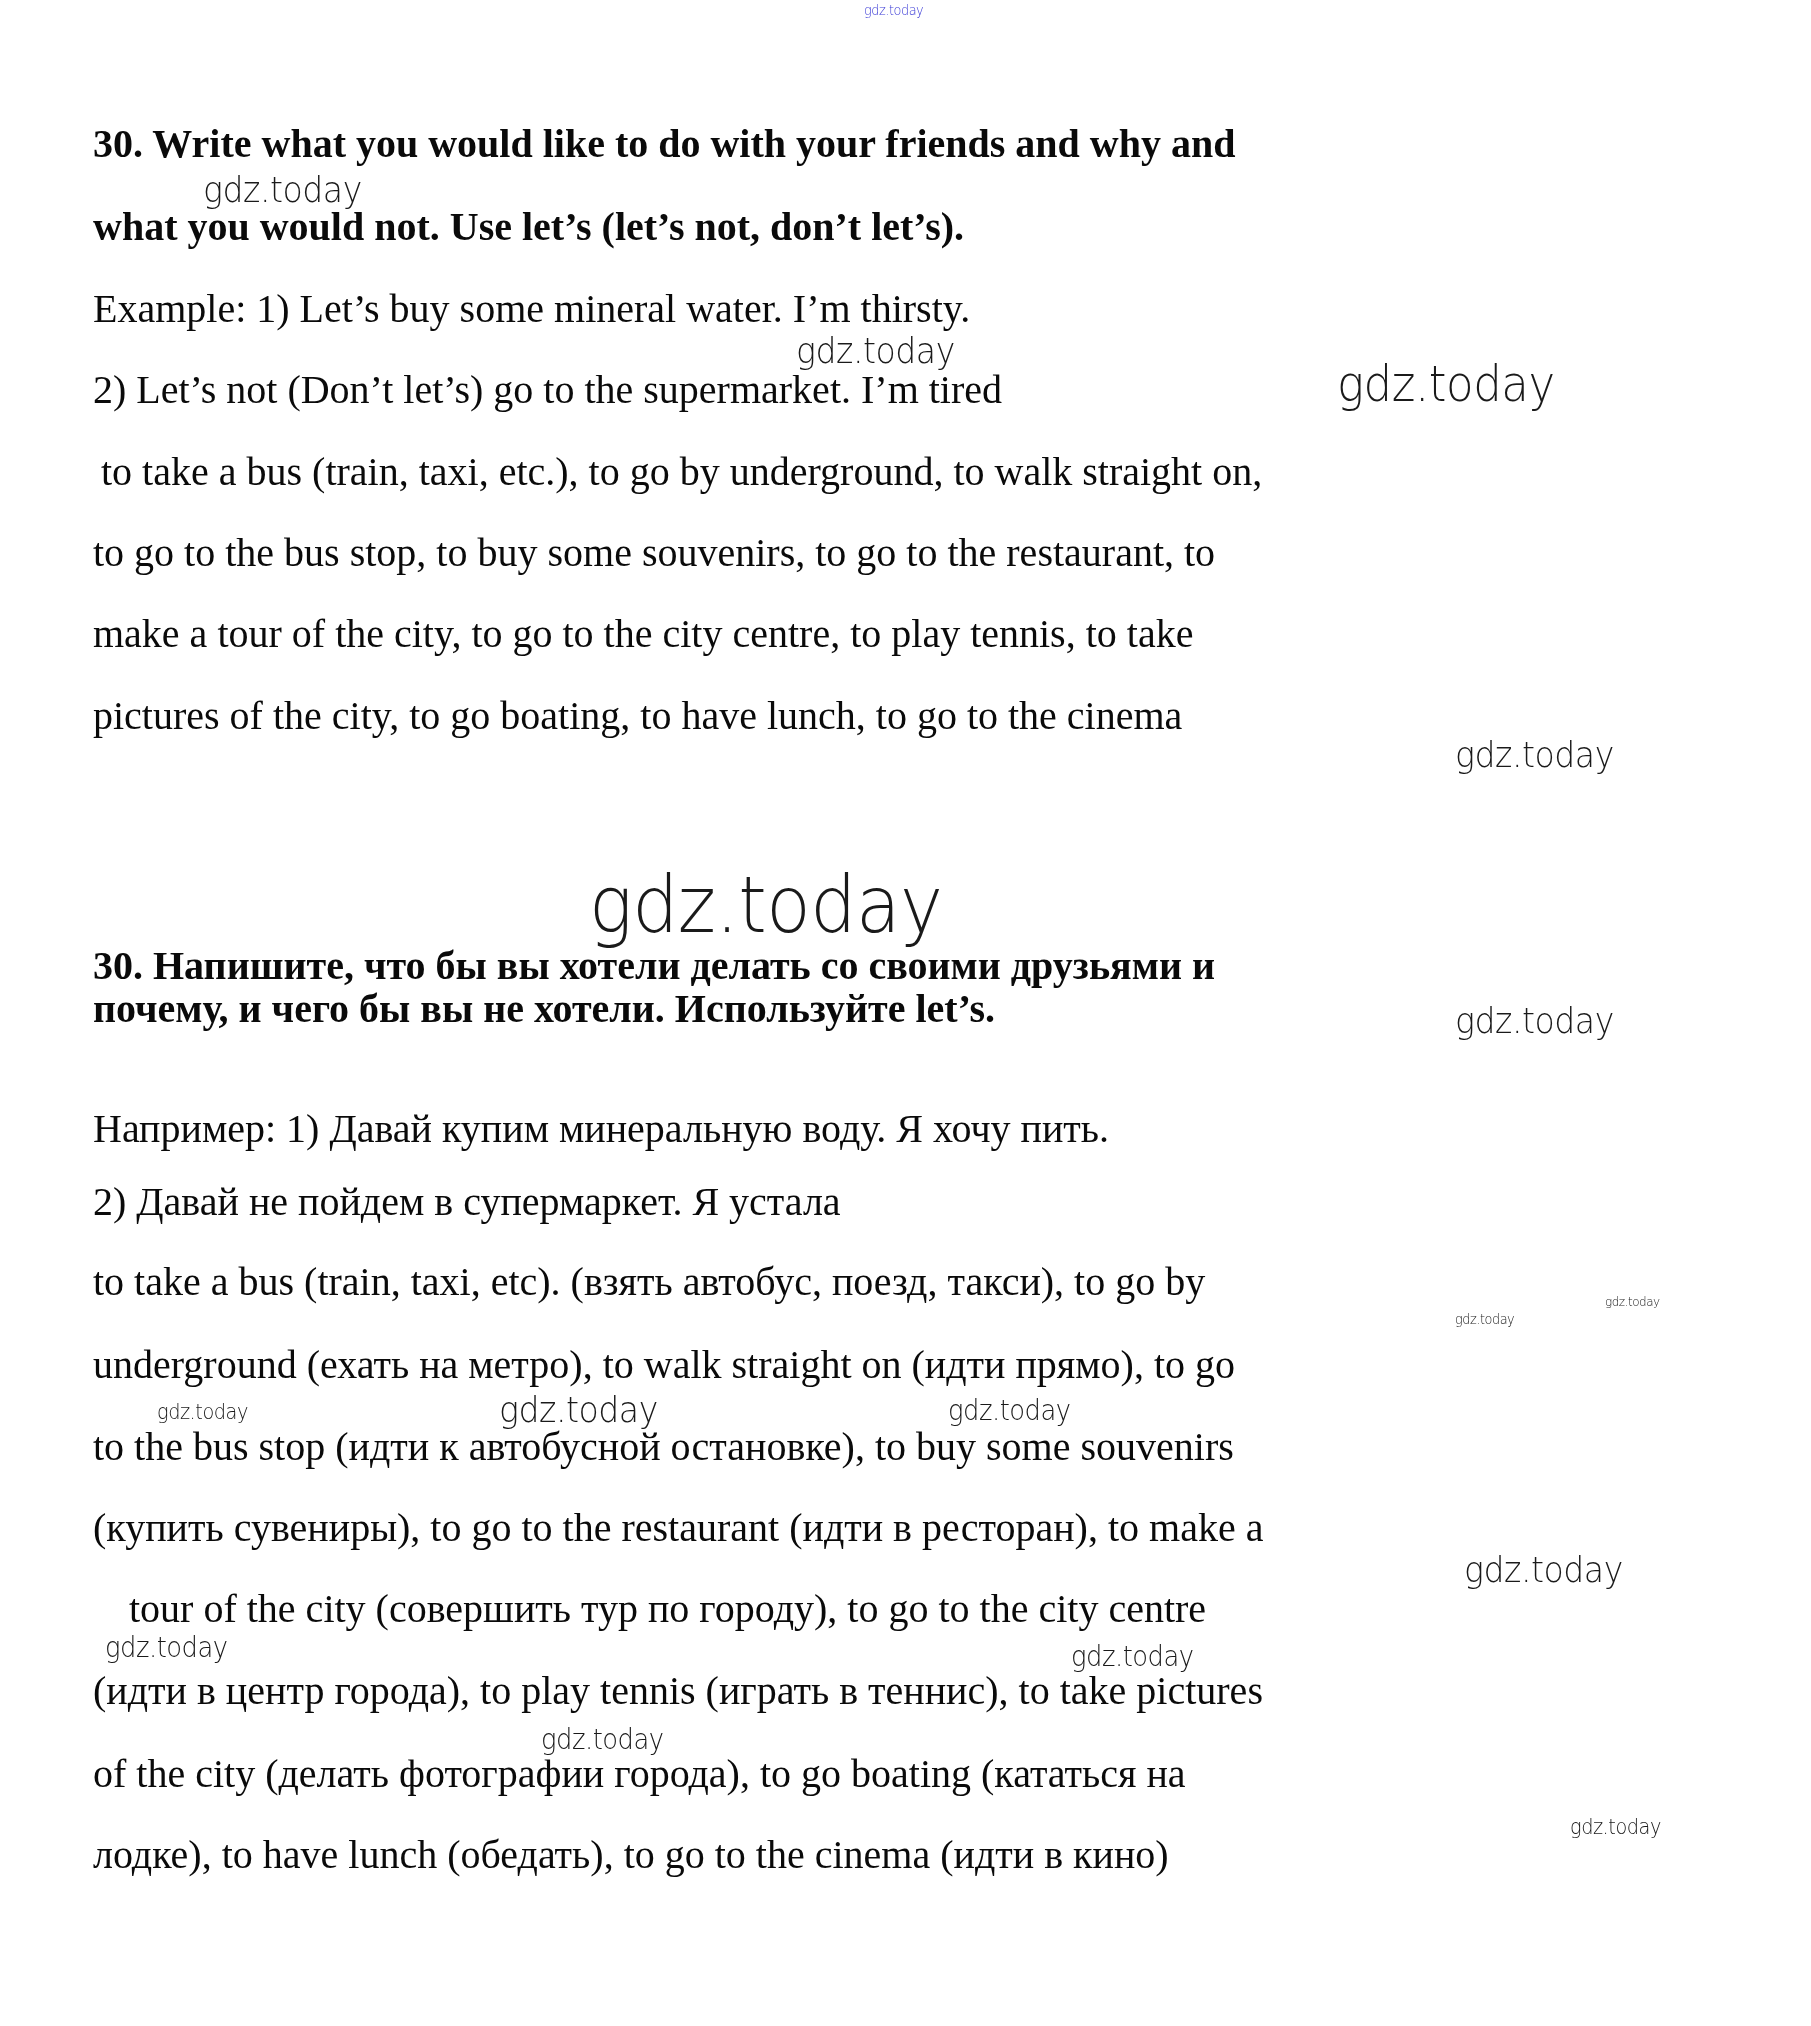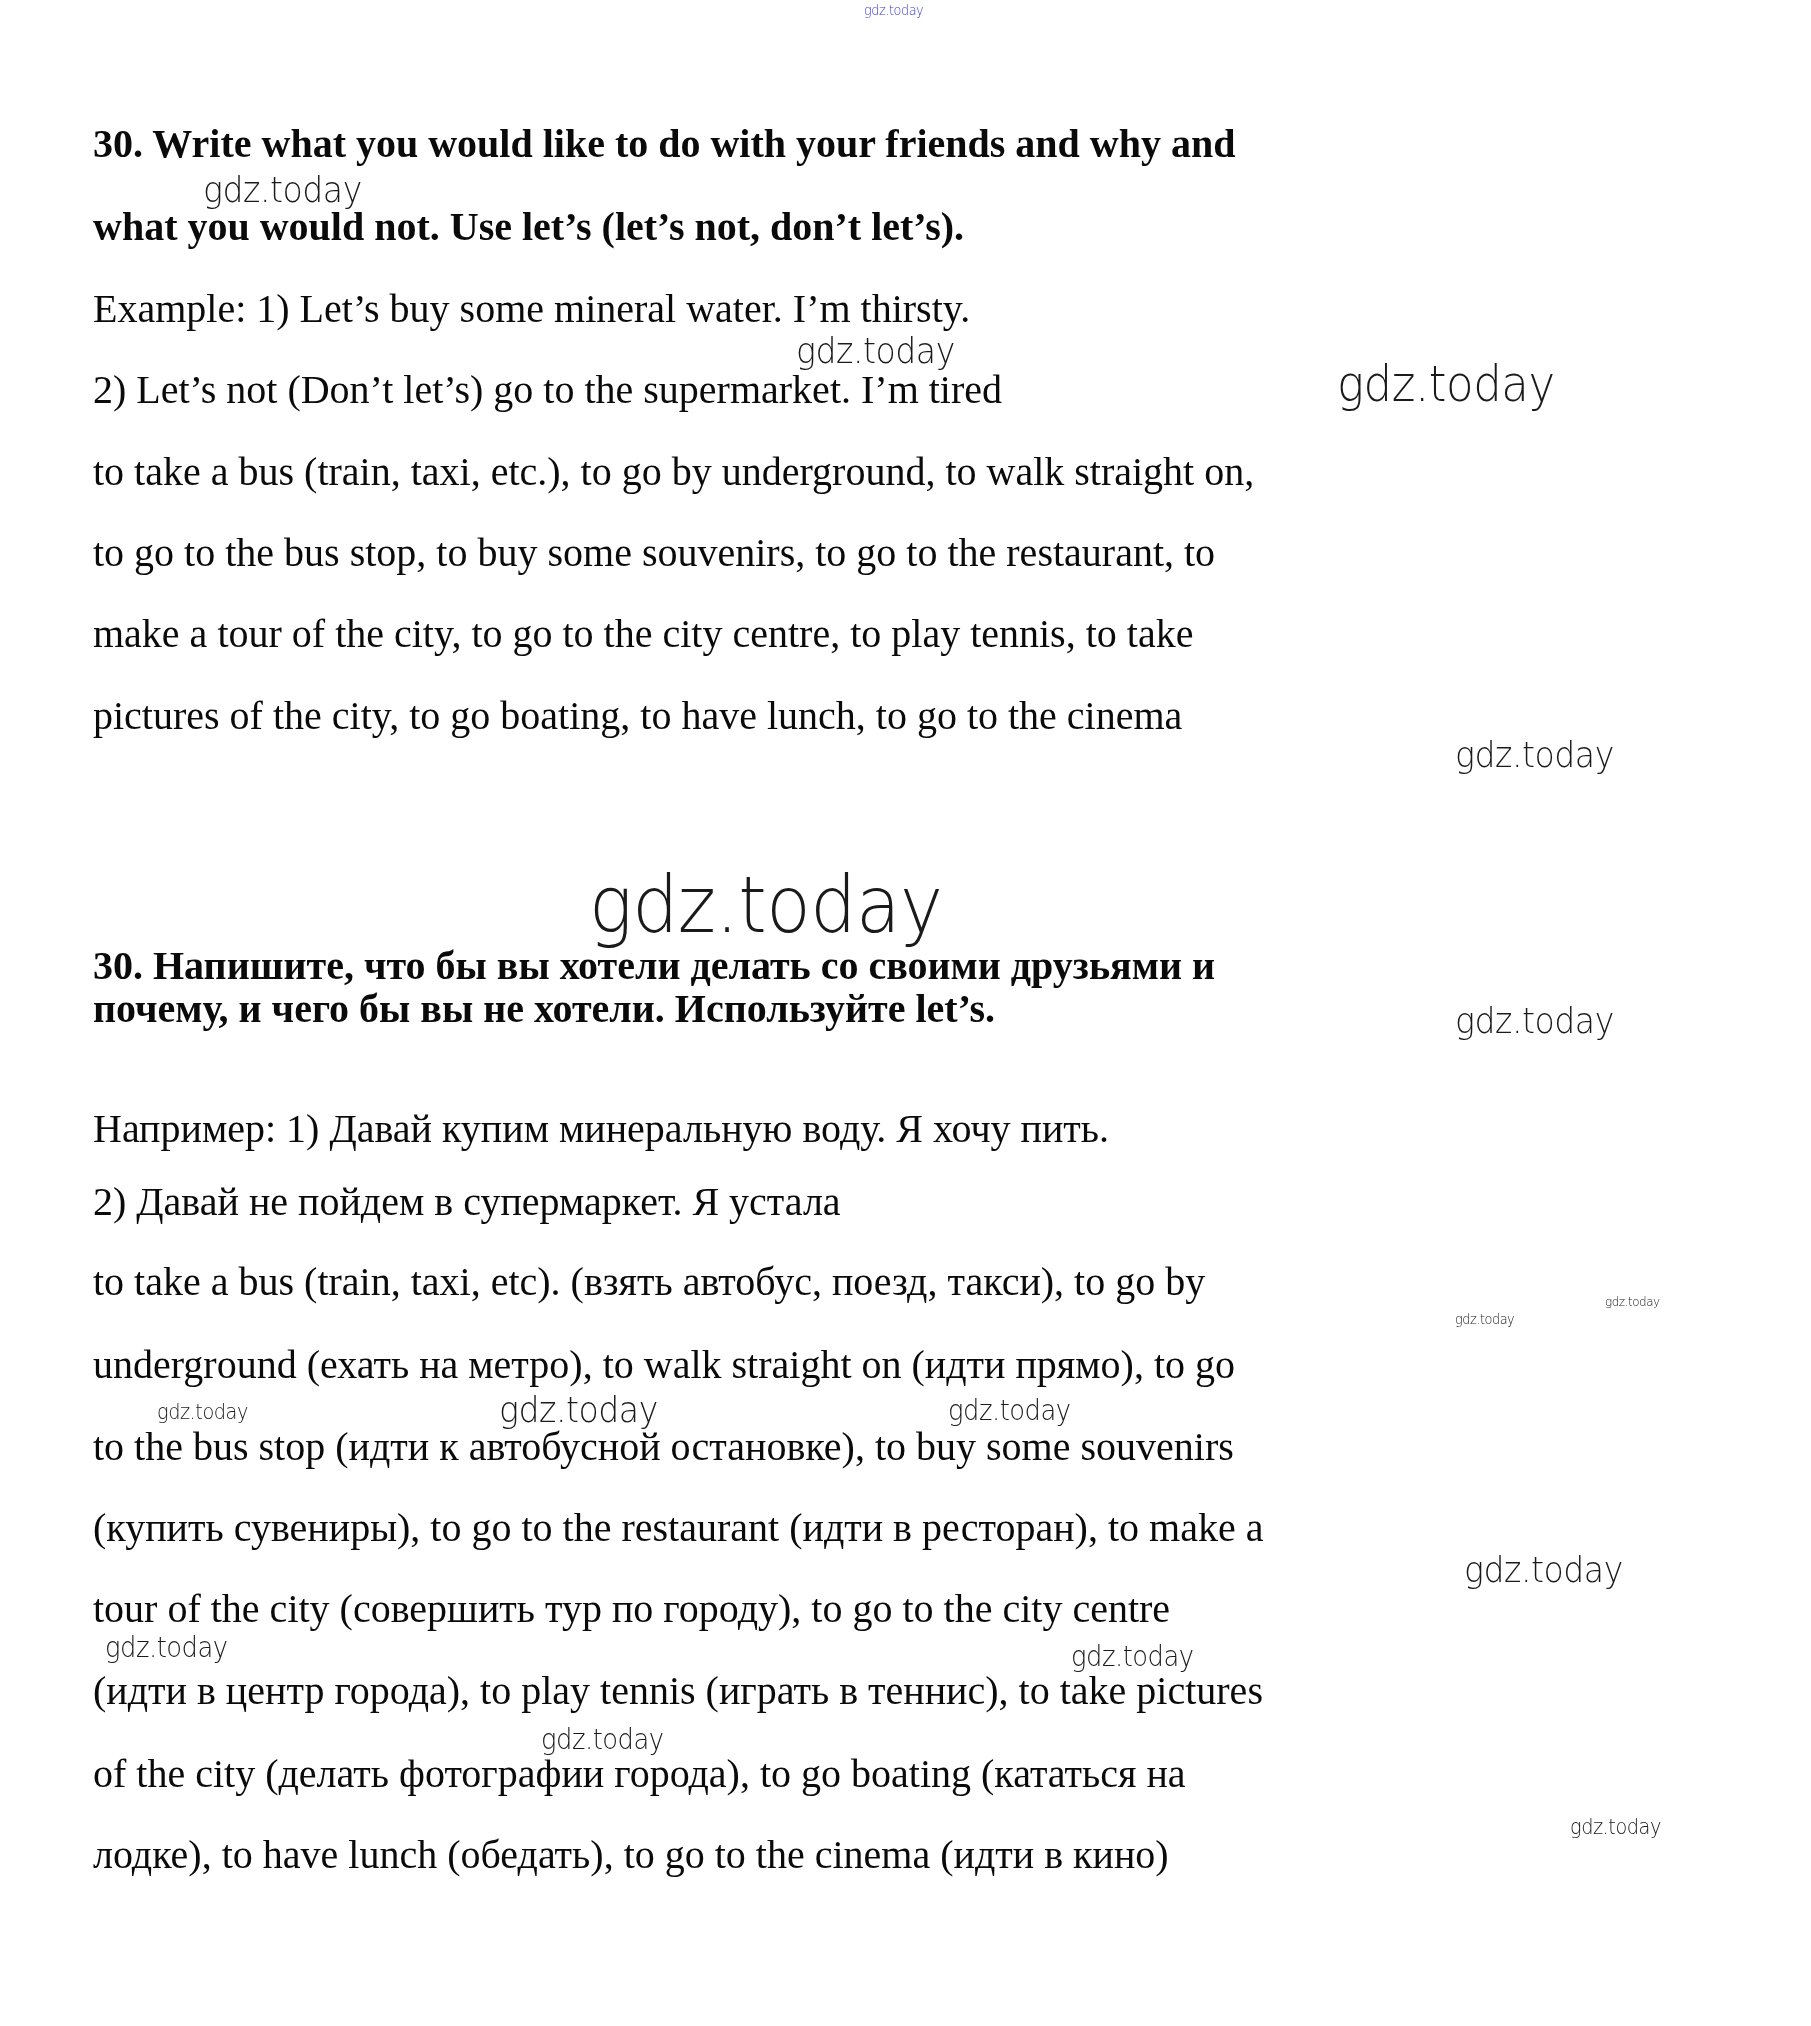--- a/index.html
+++ b/index.html
@@ -22,36 +22,36 @@
 </head>
 <body>
 
 <div class="wm top" style="left:864px; top:1.9px;">gdz.today</div>
 
 <div>
   <div class="line bold" style="top:144px;">30. Write what you would like to do with your friends and why and</div>
   <div class="line bold" style="top:227px;">what you would not. Use let’s (let’s not, don’t let’s).</div>
   <div class="line" style="top:309px;">Example: 1) Let’s buy some mineral water. I’m thirsty.</div>
   <div class="line" style="top:390px;">2) Let’s not (Don’t let’s) go to the supermarket. I’m tired</div>
-  <div class="line" style="top:472px;">to take a bus (train, taxi, etc.), to go by underground, to walk straight on,</div>
+  <div class="line" style="top:472px;margin-left:8px;">to take a bus (train, taxi, etc.), to go by underground, to walk straight on,</div>
   <div class="line" style="top:553px;">to go to the bus stop, to buy some souvenirs, to go to the restaurant, to</div>
   <div class="line" style="top:634px;">make a tour of the city, to go to the city centre, to play tennis, to take</div>
   <div class="line" style="top:716px;">pictures of the city, to go boating, to have lunch, to go to the cinema</div>
 </div>
 
 <div>
   <div class="line bold" style="top:958px;margin-top:8px;">30. Напишите, что бы вы хотели делать со своими друзьями и</div>
   <div class="line bold" style="top:1009px;">почему, и чего бы вы не хотели. Используйте let’s.</div>
   <div class="line" style="top:1121px;margin-top:8px;">Например: 1) Давай купим минеральную воду. Я хочу пить.</div>
   <div class="line" style="top:1202px;">2) Давай не пойдем в супермаркет. Я устала</div>
   <div class="line" style="top:1282px;">to take a bus (train, taxi, etc). (взять автобус, поезд, такси), to go by</div>
   <div class="line" style="top:1365px;">underground (ехать на метро), to walk straight on (идти прямо), to go</div>
   <div class="line" style="top:1447px;">to the bus stop (идти к автобусной остановке), to buy some souvenirs</div>
   <div class="line" style="top:1528px;">(купить сувениры), to go to the restaurant (идти в ресторан), to make a</div>
-  <div class="line" style="top:1609px;">tour of the city (совершить тур по городу), to go to the city centre</div>
+  <div class="line" style="top:1609px;margin-left:36px;">tour of the city (совершить тур по городу), to go to the city centre</div>
   <div class="line" style="top:1691px;">(идти в центр города), to play tennis (играть в теннис), to take pictures</div>
   <div class="line" style="top:1774px;">of the city (делать фотографии города), to go boating (кататься на</div>
   <div class="line" style="top:1855px;">лодке), to have lunch (обедать), to go to the cinema (идти в кино)</div>
 </div>
 
 <div class="wm" style="left:203px; top:169px; font-size:36px;">gdz.today</div>
 <div class="wm" style="left:796px; top:330px; font-size:36px;">gdz.today</div>
 <div class="wm" style="left:1337px; top:356px; font-size:49px;">gdz.today</div>
 <div class="wm" style="left:1455px; top:734px; font-size:36px;">gdz.today</div>
 <div class="wm" style="left:589px; top:859px; font-size:79px;">gdz.today</div>

